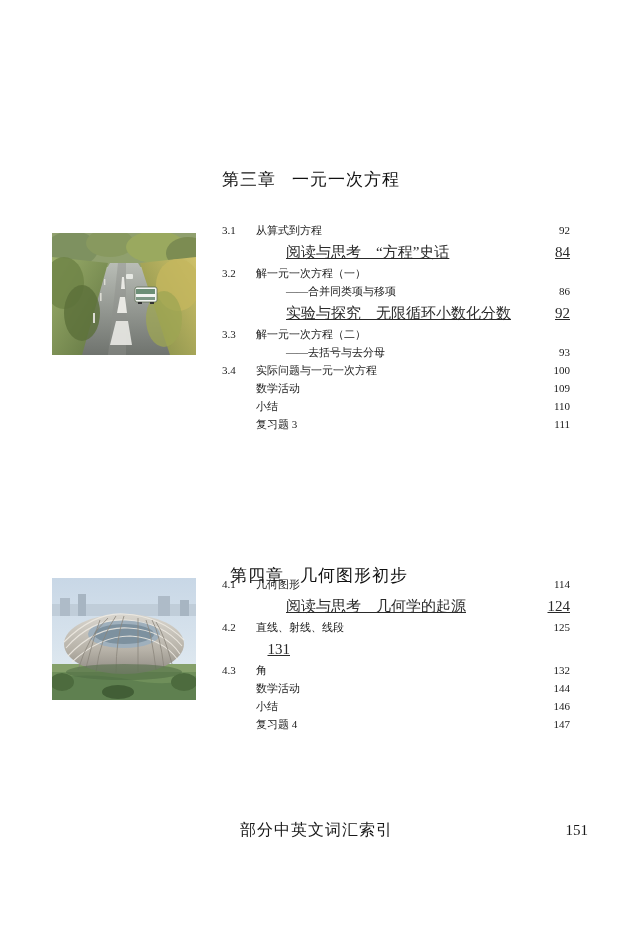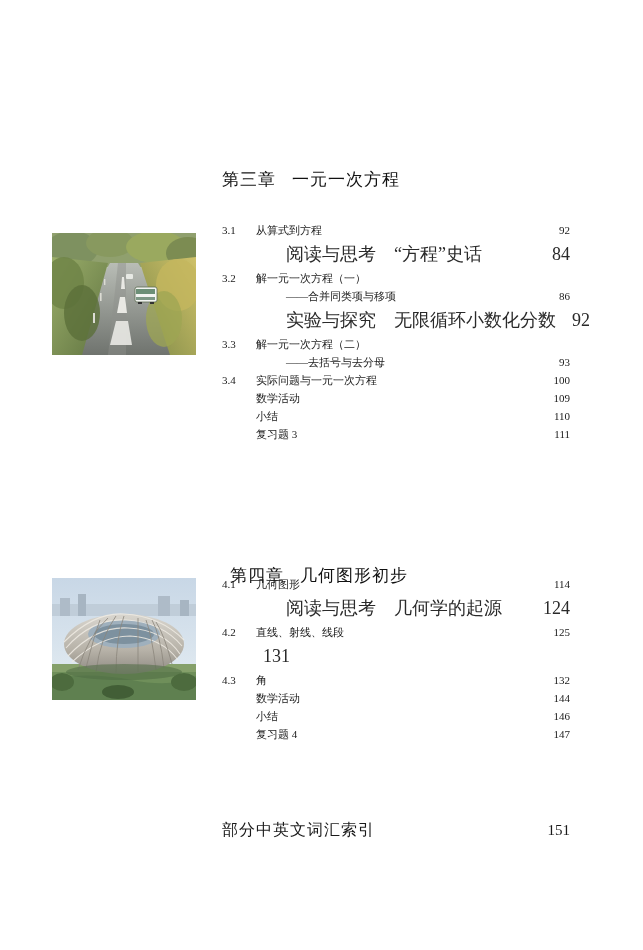--- a/index.html
+++ b/index.html
@@ -56,42 +56,43 @@
   }
   .entry .page-no {
     flex: 0 0 auto;
     text-align: right;
     width: 34px;
     font-family: "Liberation Serif", "DejaVu Serif", serif;
   }
 
   
   .entry.sub {
-    font-size: 18px;
+    font-size: 15px;
     line-height: 1.6;
     color: #2a2a2a;
+    text-decoration: underline;
   }
   .entry.sub .label {
     padding-left: 30px;
   }
   .entry.cont .label {
     padding-left: 30px;
   }
   .entry.plain .label {
     padding-left: 0;
   }
 
   
   #block-ch3-title { position: absolute; left: 222px; top: 168px; }
   #block-ch3-toc   { position: absolute; left: 222px; top: 222px; width: 348px; }
 
   #block-ch4-title { position: absolute; left: 222px; top: 564px; margin-left: 8px; }
   #block-ch4-toc   { position: absolute; left: 222px; top: 576px; width: 348px; }
 
-  #block-index     { position: absolute; left: 222px; top: 820px; width: 348px; }
+  #block-index     { position: absolute; left: 240px; top: 820px; width: 348px; }
 
   .index-row {
     display: flex;
     align-items: baseline;
     font-size: 16px;
     letter-spacing: 1px;
   }
   .index-row .label { flex: 1 1 auto; }
   .index-row .page-no { flex: 0 0 34px; text-align: right; font-size: 15px; letter-spacing: 0; }
 

